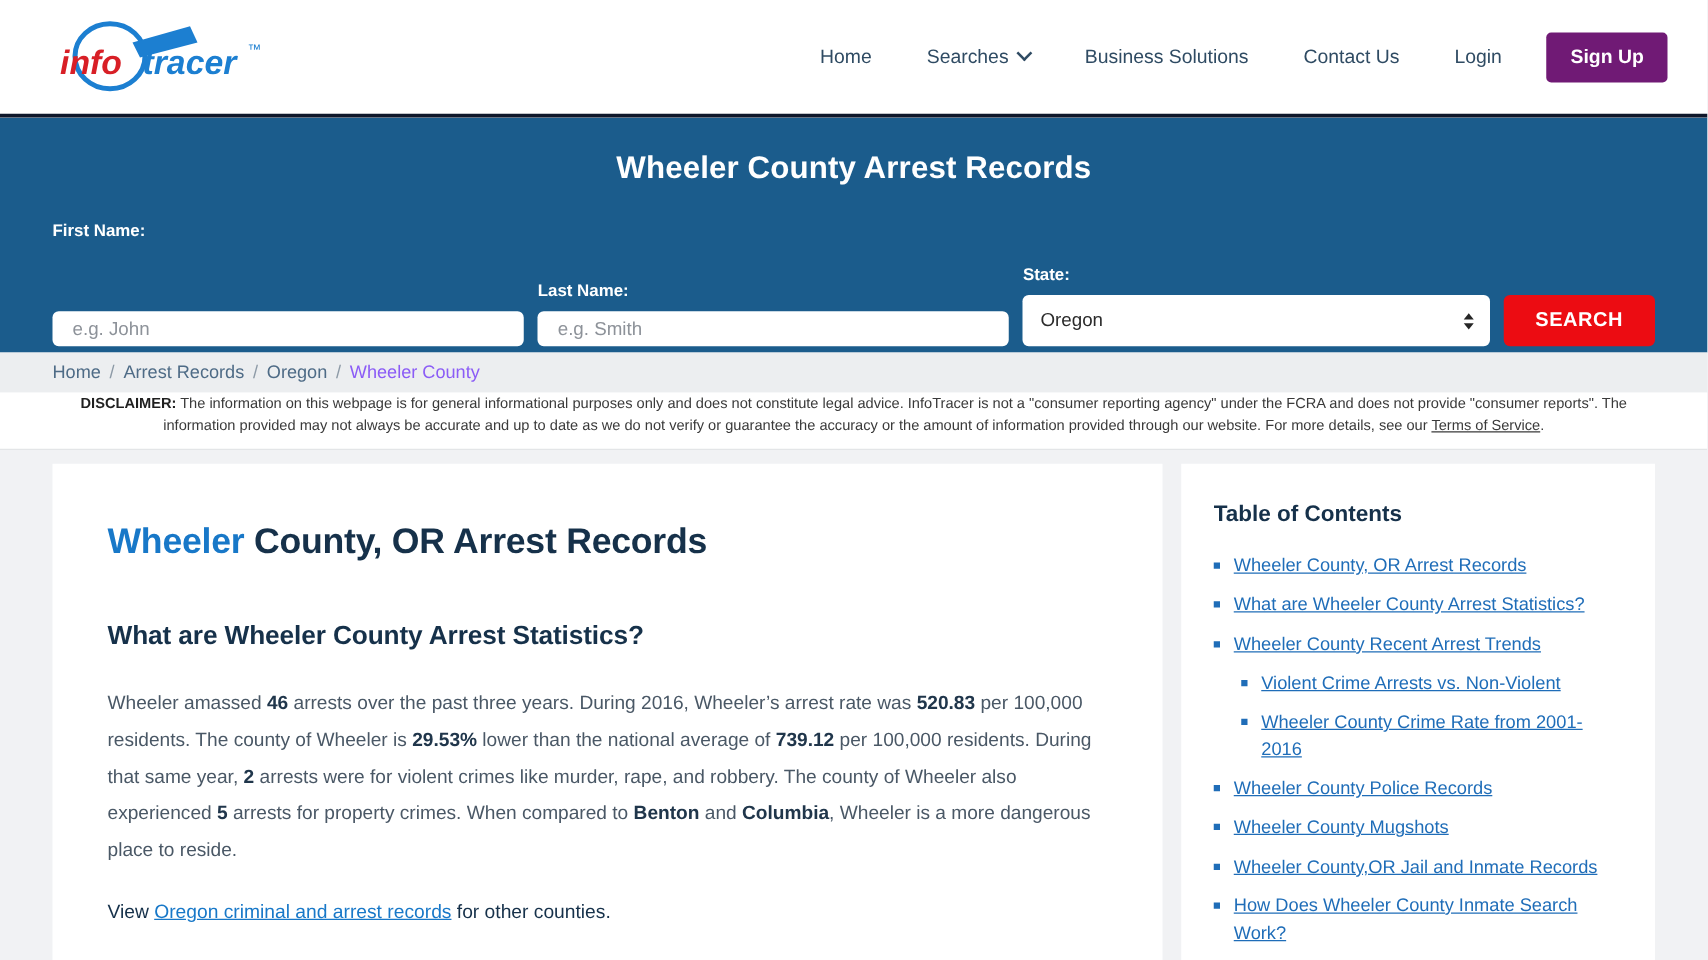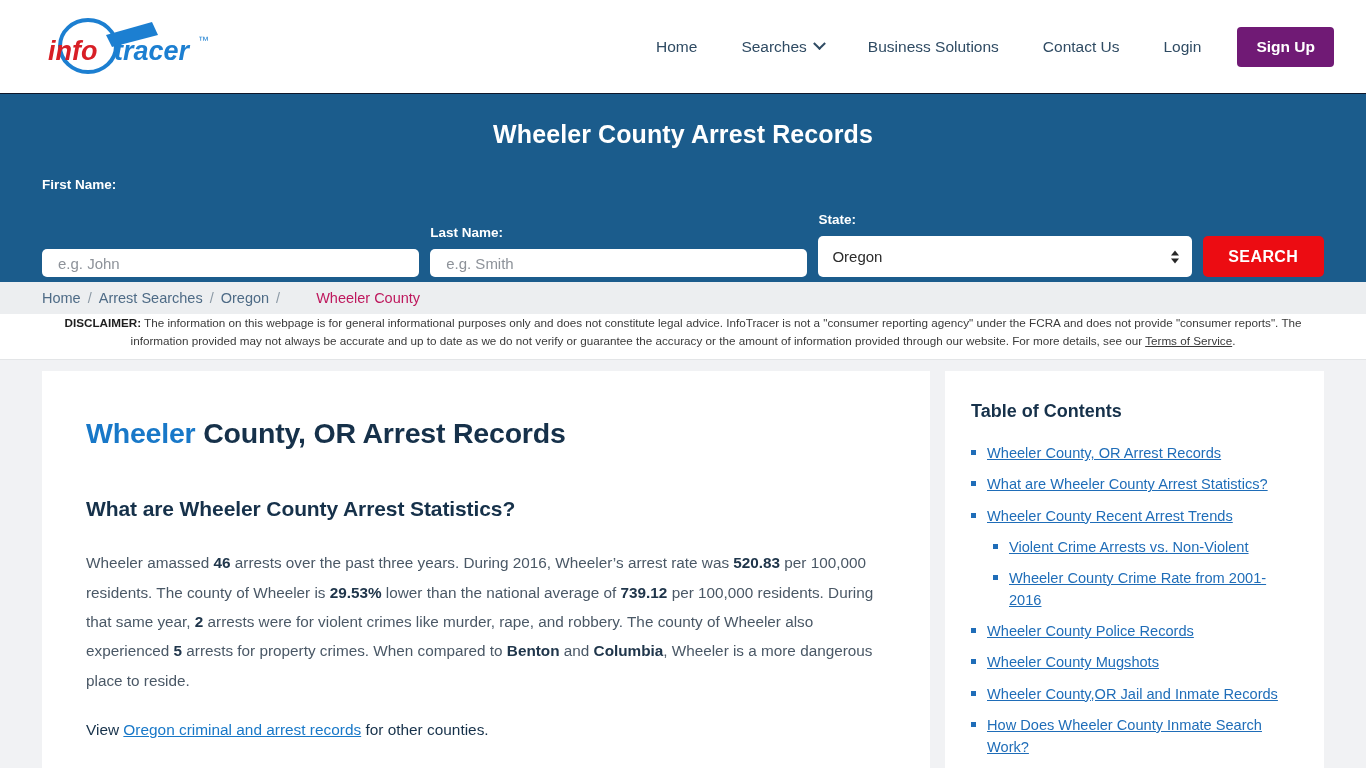--- a/index.html
+++ b/index.html
@@ -17,21 +17,21 @@
     color: #2f3e4e;
     font-size: 15px;
   }
 
   
   .site-header {
     height: 94px;
     background: #ffffff;
     display: flex;
     align-items: center;
-    border-bottom: 1px solid #0f172a;
+    border-bottom: 3px solid #0f172a;
     position: relative;
   }
 
   .logo-wrap {
     margin-left: 40px;
     width: 190px;
     height: 62px;
     position: relative;
     display: block;
   }
@@ -187,21 +187,21 @@
     align-items: center;
     padding-left: 42px;
     font-size: 14.5px;
   }
   .crumb {
     color: #4e6b86;
     text-decoration: none;
     cursor: pointer;
   }
   .crumb-sep { color: #8d9aa6; margin: 0 7px; }
-  .crumb-current { color: #be185d; margin-left: 29px; }
+  .crumb-current { color: #8b5cf6; }
 
   
   .disclaimer {
     background: #ffffff;
     padding: 0 44px 9px 44px;
     font-size: 11.7px;
     line-height: 1.55;
     color: #3a3a3a;
     text-align: center;
     border-bottom: 1px solid #e3e5e7;
@@ -373,21 +373,21 @@
       </div>
     </div>
 
     <button class="search-btn">SEARCH</button>
   </div>
 </section>
 
 <nav class="breadcrumb-bar">
   <a class="crumb" href="#">Home</a>
   <span class="crumb-sep">/</span>
-  <a class="crumb" href="#">Arrest Searches</a>
+  <a class="crumb" href="#">Arrest Records</a>
   <span class="crumb-sep">/</span>
   <a class="crumb" href="#">Oregon</a>
   <span class="crumb-sep">/</span>
   <span class="crumb-current">Wheeler County</span>
 </nav>
 
 <div class="disclaimer">
   <b>DISCLAIMER:</b><span> The information on this webpage is for general informational purposes only and does not constitute legal advice. InfoTracer is not a "consumer reporting agency" under the FCRA and does not provide "consumer reports". The information provided may not always be accurate and up to date as we do not verify or guarantee the accuracy or the amount of information provided through our website. For more details, see our </span><a class="tos-link" href="#">Terms of Service</a><span>.</span>
 </div>
 

